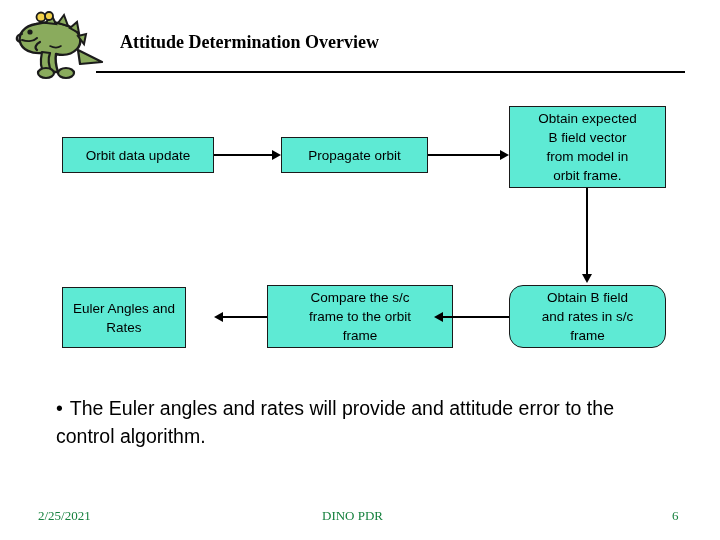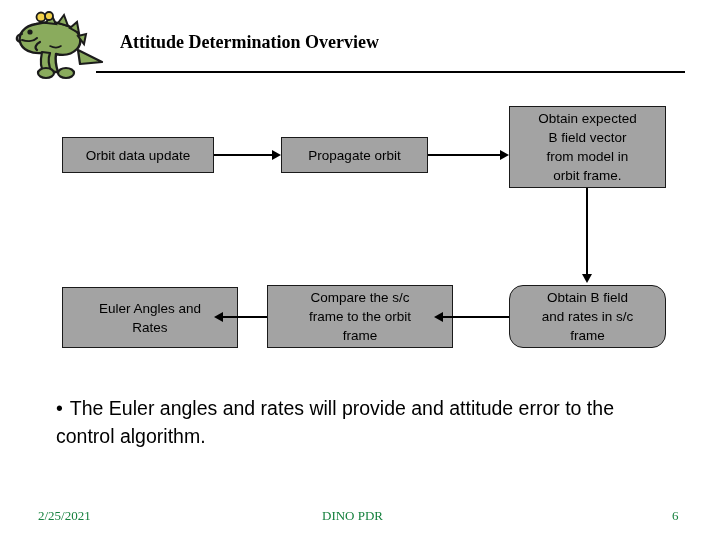--- a/index.html
+++ b/index.html
@@ -46,39 +46,39 @@
 
   
   #flow-diagram {
     position: absolute;
     left: 0; top: 86px;
     width: 720px; height: 290px;
   }
   .flow-box {
     position: absolute;
     box-sizing: border-box;
-    background: #a3a3a3;
+    background: #5eead4;
     border: 1px solid #1a1a1a;
     color: #000000;
     font-family: "Liberation Sans", sans-serif;
     font-size: 13.5px;
     line-height: 19px;
     text-align: center;
     display: flex;
     align-items: center;
     justify-content: center;
     padding: 2px 4px;
   }
   .flow-box .box-text { display: block; white-space: pre-line; }
 
   
   #box-orbit-data-update  { left: 62px;  top: 51px;  width: 152px; height: 36px; }
   #box-propagate-orbit    { left: 281px; top: 51px;  width: 147px; height: 36px; }
   #box-obtain-expected-b  { left: 509px; top: 20px;  width: 157px; height: 82px; }
-  #box-euler-angles       { left: 62px;  top: 201px; width: 176px; height: 61px; }
+  #box-euler-angles       { left: 62px;  top: 201px; width: 124px; height: 61px; }
   #box-compare-frames     { left: 267px; top: 199px; width: 186px; height: 63px; }
   #box-obtain-b-field     { left: 509px; top: 199px; width: 157px; height: 63px; border-radius: 14px; }
 
   
   .conn { position: absolute; background: #000000; }
   .conn-h { height: 2px; }
   .conn-v { width: 2px; }
   .arrow { position: absolute; width: 0; height: 0; }
   .arrow-right {
     border-top: 5px solid transparent;

